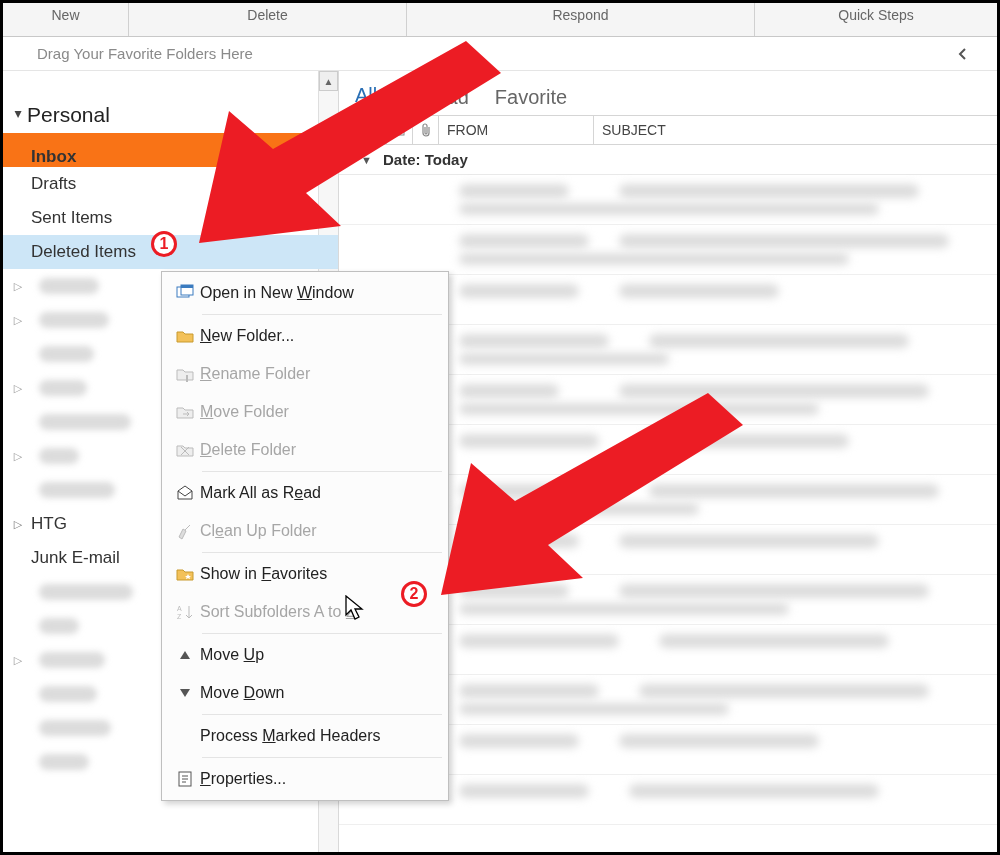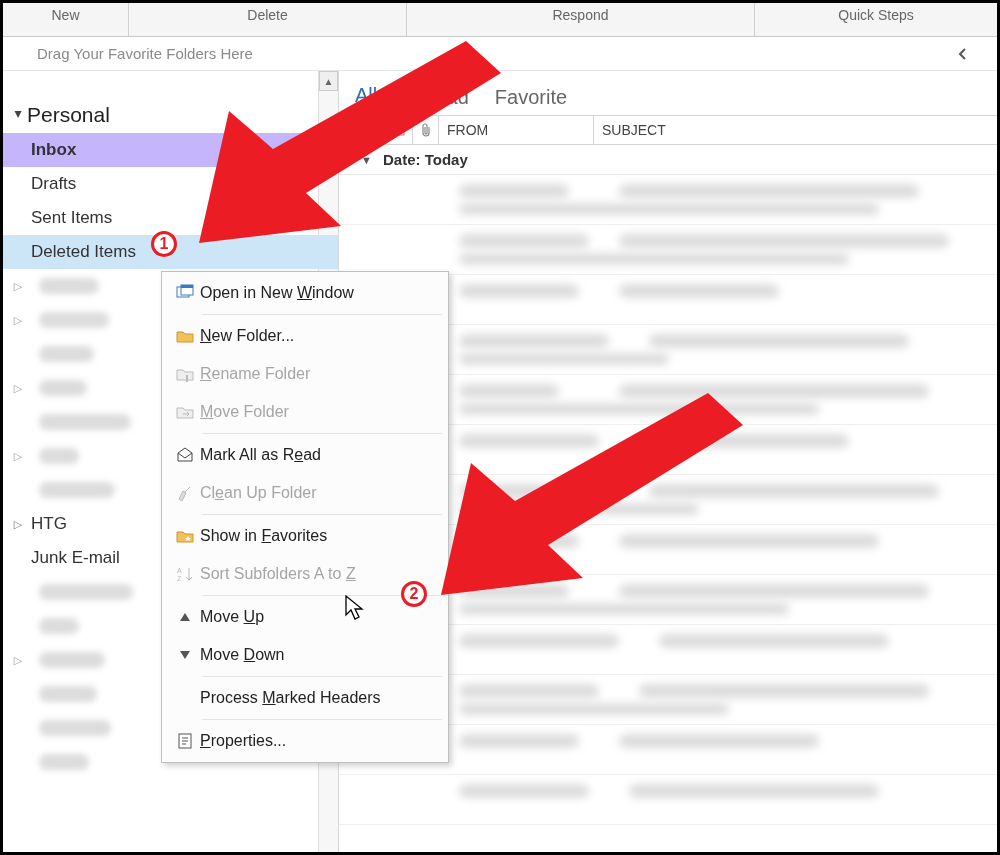--- a/index.html
+++ b/index.html
@@ -70,21 +70,21 @@
   .tree { padding-top:28px; }
   .hdr { display:flex; align-items:center; height:34px; padding-left:8px; font-size:21px; color:#222; }
   .hdr .caret { width:14px; text-align:center; font-size:12px; color:#444; margin-right:2px; }
   .item {
     height:34px; display:flex; align-items:center;
     padding-left:28px; font-size:17px; color:#333;
     position:relative;
   }
   .item.bold { font-weight:600; }
   .item.sel  { background:#cde6f7; }
-  .item.hov  { background:#c4b5fd; }
+  .item.hov  { background:#f97316;align-items:flex-end; }
   .item .expander {
     position:absolute; left:8px; top:0; height:34px; width:14px;
     display:flex; align-items:center; justify-content:center;
     color:#777; font-size:11px;
   }
   .blurline {
     height:34px; position:relative;
   }
   .blurline .expander{
     position:absolute; left:8px; top:0; height:34px; width:14px;
@@ -407,20 +407,29 @@
   </div>
   <div class="mrow disabled">
     <span class="ic">
         <svg viewBox="0 0 18 18">
           <path d="M1 5h6l2 2h8v8H1z" fill="#eee" stroke="#bbb"></path>
           <path d="M7 11h6m0 0-2-2m2 2-2 2" stroke="#bbb" fill="none"></path>
         </svg>
       </span>
     <span class="lbl"><u>M</u>ove Folder</span>
   </div>
+  <div class="mrow disabled">
+    <span class="ic">
+        <svg viewBox="0 0 18 18">
+          <path d="M1 5h6l2 2h8v8H1z" fill="#eee" stroke="#bbb"></path>
+          <path d="M5 6l8 8M13 6l-8 8" stroke="#bbb"></path>
+        </svg>
+      </span>
+    <span class="lbl"><u>D</u>elete Folder</span>
+  </div>
   <div class="sep"></div>
   <div class="mrow">
     <span class="ic">
         <svg viewBox="0 0 18 18">
           <path d="M2 7l7-5 7 5v8H2z" fill="#fff" stroke="#444"></path>
           <path d="M2 7l7 5 7-5" fill="none" stroke="#444"></path>
         </svg>
       </span>
     <span class="lbl">Mark All as R<u>e</u>ad</span>
   </div>

